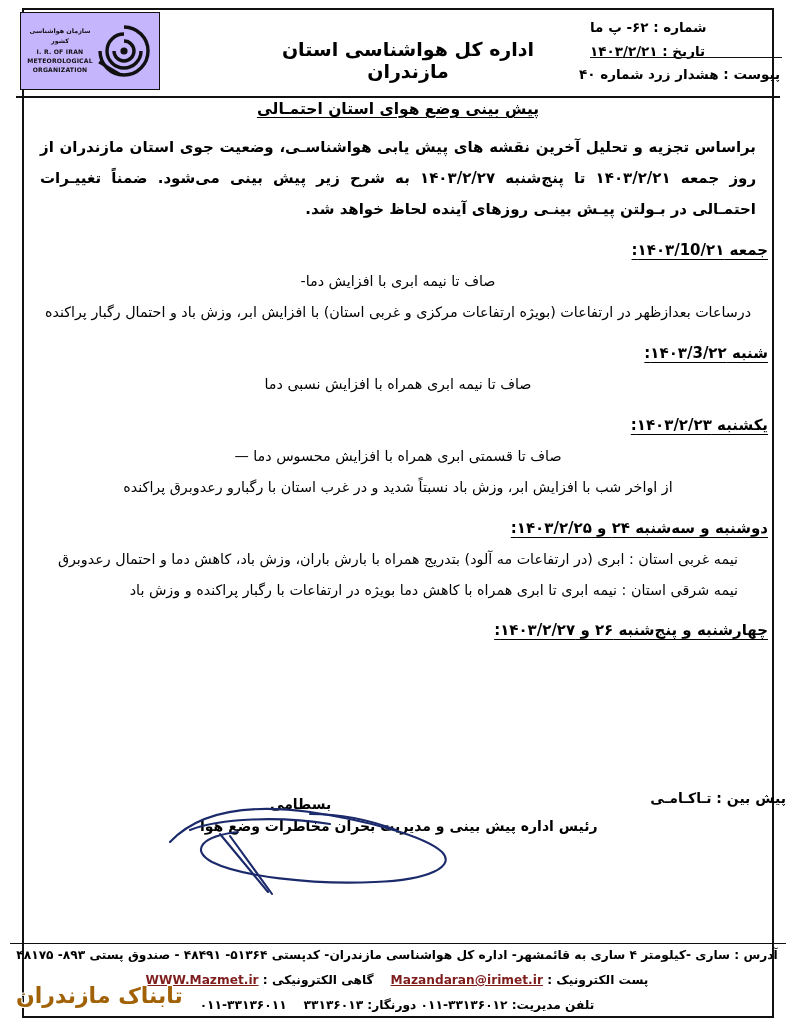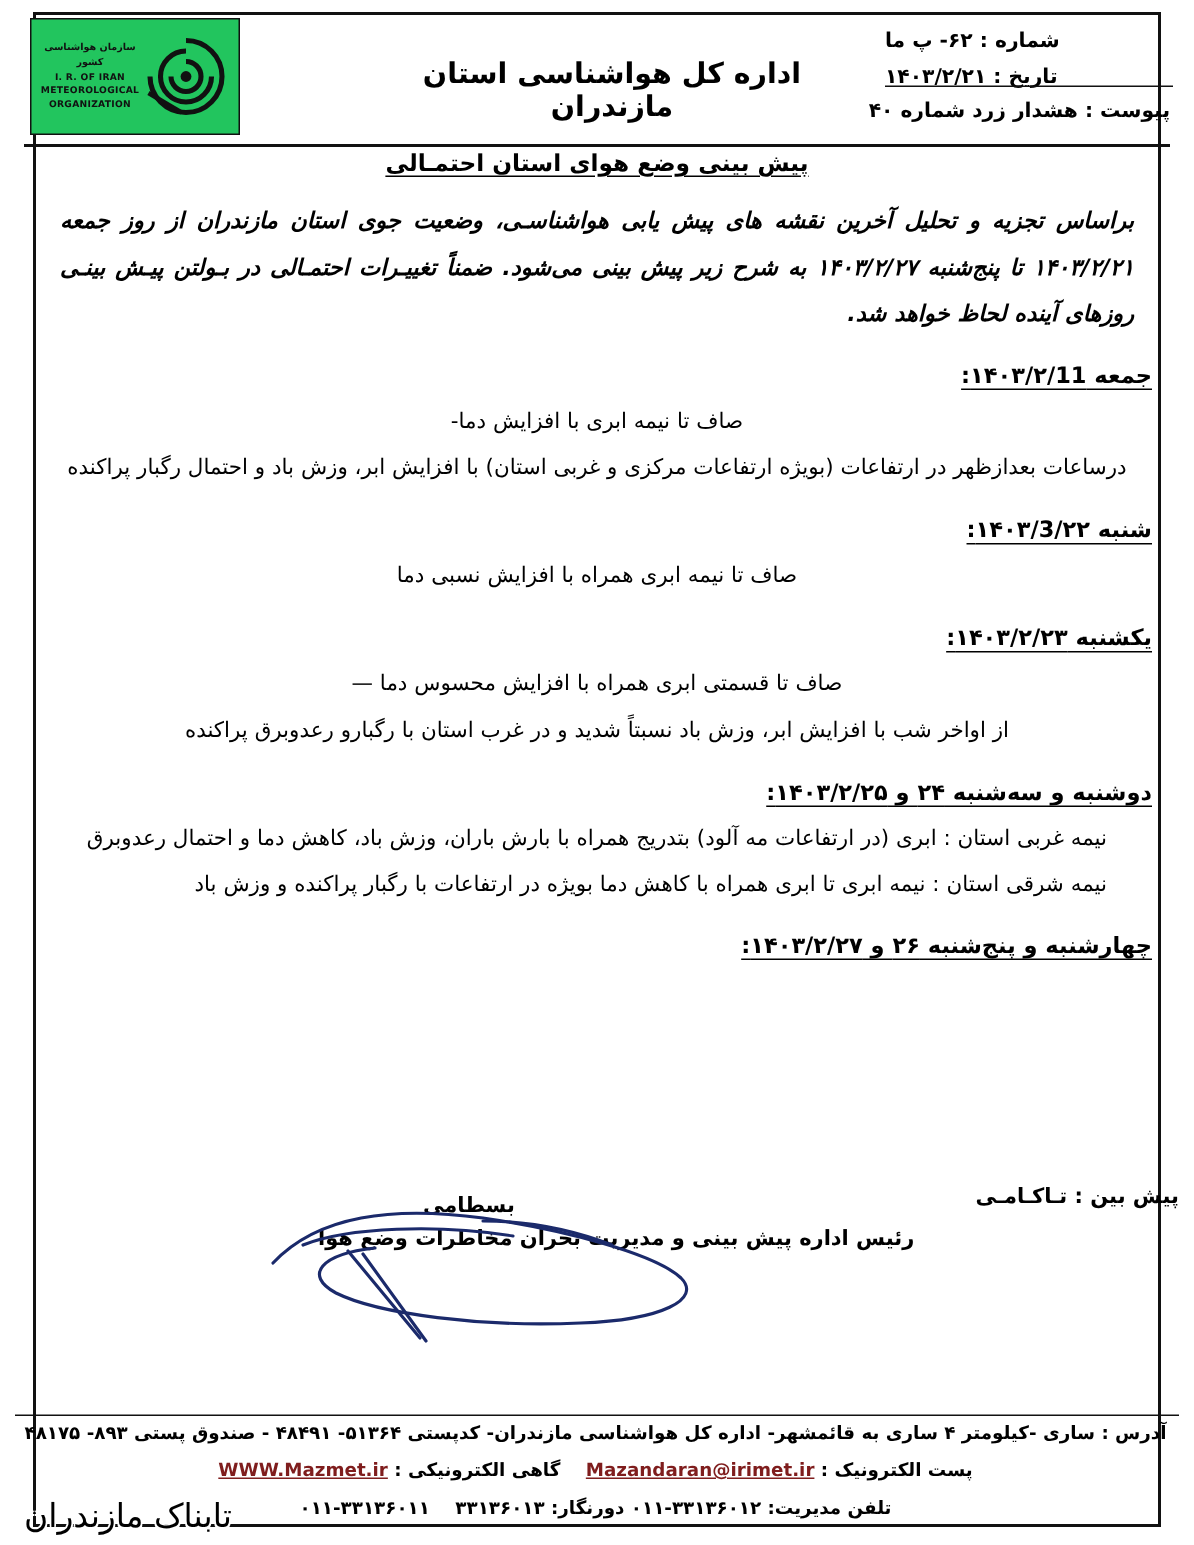--- a/index.html
+++ b/index.html
@@ -71,21 +71,21 @@
     position: absolute;
     left: 12px;
     top: 2px;
     width: 140px;
     height: 78px;
     border: 1.5px solid #111;
     display: flex;
     align-items: center;
     justify-content: flex-start;
     padding: 3px 4px;
-    background: #22c55e;
+    background: #c4b5fd;
   }
   .logo-text {
     font-size: 6.1px;
     line-height: 1.45;
     font-weight: bold;
     text-align: center;
     width: 74px;
     color: #111;
     letter-spacing: .2px;
   }
@@ -120,21 +120,20 @@
     margin-bottom: 14px;
   }
   .doc-title u { text-decoration: underline; text-underline-offset: 3px; }
 
   .intro {
     font-size: 15px;
     line-height: 2.05;
     text-align: justify;
     margin: 0 26px 8px 26px;
     font-weight: bold;
-    font-style: italic;
   }
 
   .day-block { margin-top: 16px; }
   .day-head {
     font-size: 15px;
     font-weight: bold;
     text-decoration: underline;
     text-underline-offset: 4px;
     margin: 0 14px 6px 0;
     display: inline-block;
@@ -152,21 +151,21 @@
     position: absolute;
     top: 790px;
     right: 10px;
     font-size: 14px;
     font-weight: bold;
     letter-spacing: .5px;
   }
   .sign-area {
     position: absolute;
     top: 780px;
-    right: 0; left: 12px;
+    right: 0; left: 0;
     height: 120px;
   }
   .sign-name {
     position: absolute;
     left: 270px;
     top: 16px;
     font-size: 14px;
     font-weight: bold;
   }
   .sign-role {
@@ -203,24 +202,24 @@
     font-weight: bold;
   }
   .footer .line2 { direction: rtl; }
   .footer .blue { color: #7f1d1d; text-decoration: underline; }
   .footer-line3 { letter-spacing: .2px; }
 
   
   .watermark {
     position: absolute;
     left: 16px;
-    bottom: 6px;
+    bottom: 22px;
     font-size: 22px;
-    font-weight: normal;
-    color: #000000;
+    font-weight: bold;
+    color: #a16207;
     direction: rtl;
     letter-spacing: 0px;
     text-shadow: 1px 1px 0 #fff, -1px -1px 0 #fff, 1px -1px 0 #fff, -1px 1px 0 #fff;
   }
 </style>
 </head>
 <body>
 
 <div class="page">
   <div class="frame"></div>
@@ -258,21 +257,21 @@
   </div>
 
   <div class="content">
     <div class="doc-title">
       <u>پیش بینی وضع هوای استان احتمـالی</u>
     </div>
 
     <div class="intro">براساس تجزیه و تحلیل آخرین نقشه های پیش یابی هواشناسـی، وضعیت جوی استان مازندران از روز جمعه ۱۴۰۳/۲/۲۱ تا پنج‌شنبه ۱۴۰۳/۲/۲۷ به شرح زیر پیش بینی می‌شود. ضمناً تغییـرات احتمـالی در بـولتن پیـش بینـی روزهای آینده لحاظ خواهد شد.</div>
 
     <div class="day-block">
-      <div class="day-head">جمعه ۱۴۰۳/۲/11:</div>
+      <div class="day-head">جمعه ۱۴۰۳/10/۲۱:</div>
       <div class="day-line">صاف تا نیمه ابری با افزایش دما-</div>
       <div class="day-line">درساعات بعدازظهر در ارتفاعات (بویژه ارتفاعات مرکزی و غربی استان) با افزایش ابر، وزش باد و احتمال رگبار پراکنده</div>
     </div>
 
     <div class="day-block">
       <div class="day-head">شنبه ۱۴۰۳/3/۲۲:</div>
       <div class="day-line">صاف تا نیمه ابری همراه با افزایش نسبی دما</div>
     </div>
 
     <div class="day-block">

